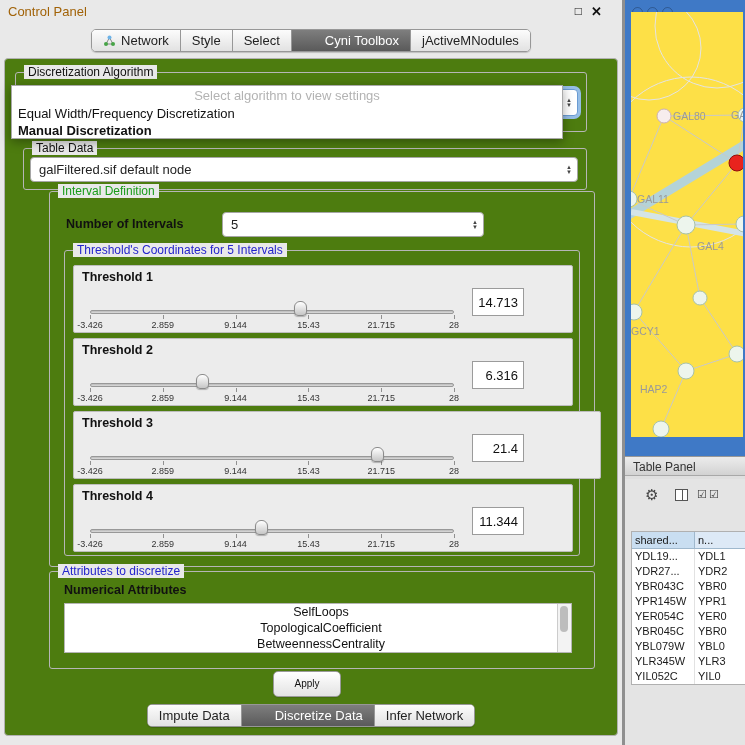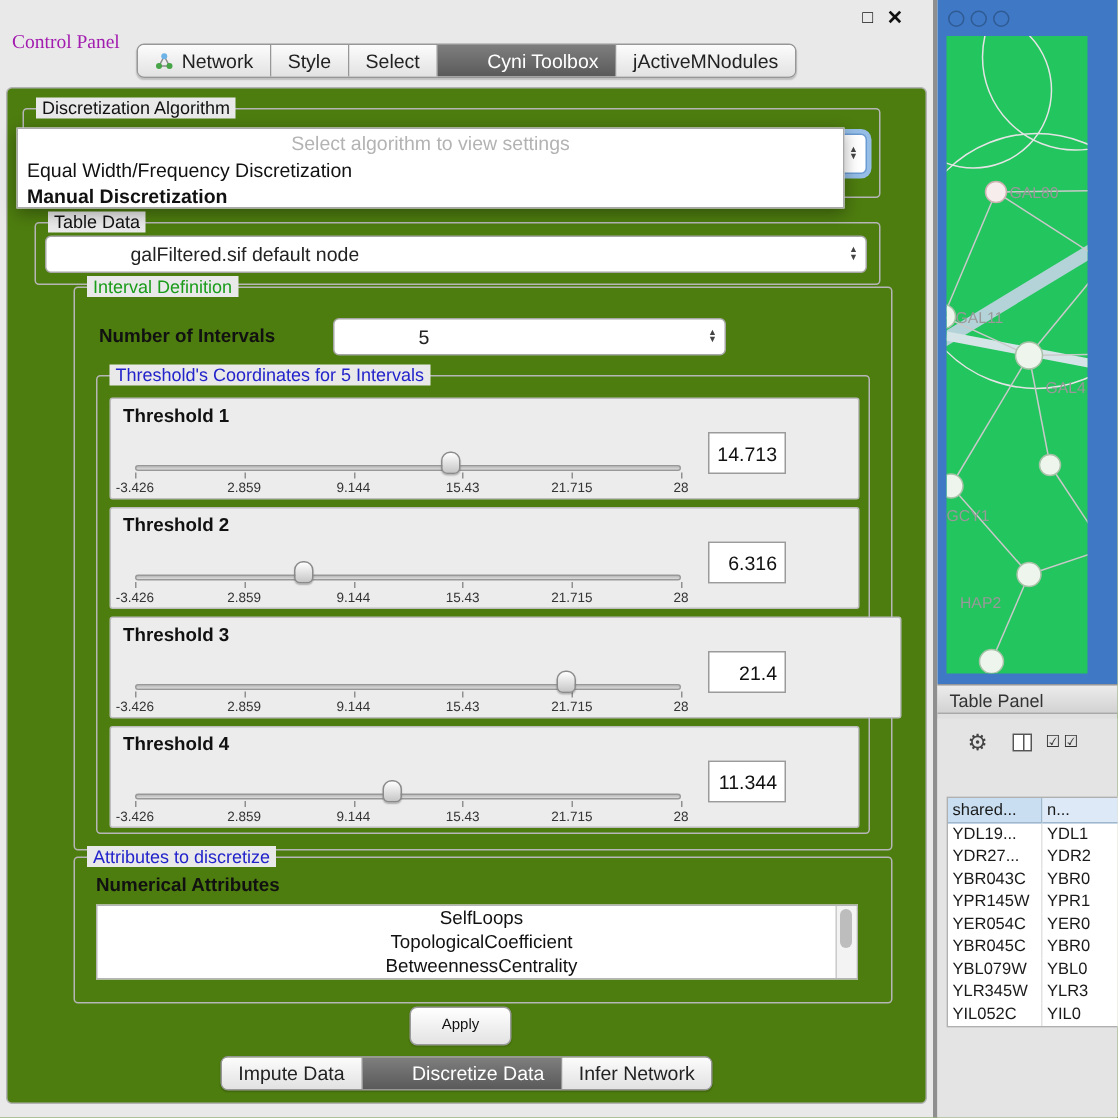--- a/index.html
+++ b/index.html
@@ -4,21 +4,21 @@
 <style>
   html,body{margin:0;padding:0;}
   body{
     width:745px;height:745px;overflow:hidden;position:relative;
     font-family:"Liberation Sans",sans-serif;background:#e9e9e9;
     -webkit-font-smoothing:antialiased;
   }
   
   #left-panel{position:absolute;left:0;top:0;width:622px;height:745px;background:#e9e9e9;}
   #titlebar{position:absolute;left:0;top:0;width:100%;height:24px;}
-  #panel-title{position:absolute;left:8px;top:20px;font-size:13px;color:#a21caf;font-family:Liberation Serif, serif;}
+  #panel-title{position:absolute;left:8px;top:4px;font-size:13px;color:#a16207;}
   #min-btn{position:absolute;right:40px;top:4px;font-size:12px;color:#111;cursor:default;}
   #close-btn{position:absolute;right:20px;top:4px;font-size:13px;font-weight:bold;color:#111;cursor:default;}
   .tabbar{position:absolute;left:0;width:622px;display:flex;justify-content:center;}
   #top-tabbar{top:29px;}
   #bottom-tabbar{top:704px;z-index:6;}
   .segmented{display:inline-flex;border:1px solid #979797;border-radius:5px;overflow:hidden;
     background:linear-gradient(#fcfcfc,#e2e2e2);box-shadow:0 1px 1px rgba(0,0,0,.18);}
   .tab{display:flex;align-items:center;gap:5px;padding:3px 11px;font-size:13px;color:#222;
     border-right:1px solid #979797;background:linear-gradient(#fcfcfc,#e2e2e2);cursor:default;white-space:nowrap;}
   .tab:last-child{border-right:none;}
@@ -26,21 +26,21 @@
   .tab .ticon{display:inline-flex;align-items:center;}
   
   #content{position:absolute;left:4px;top:58px;width:612px;height:676px;
     border:1px solid #b2b2b2;border-radius:4px;background:#4d7c0f;}
   .groupbox{position:absolute;border:1px solid #b6b6b6;border-radius:3px;}
   .grouptitle{position:absolute;top:-8px;left:8px;background:#e9e9e9;padding:0 4px;font-size:12px;color:#111;white-space:nowrap;}
   .grouptitle.green{color:#1a9c1a;}
   .grouptitle.blue{color:#2323cc;}
   .combo{position:absolute;background:#fff;border:1px solid #a6a6a6;border-radius:4px;
     font-size:13px;color:#222;display:flex;align-items:center;padding-left:8px;box-sizing:border-box;}
-  .combo .ctext{overflow:hidden;white-space:nowrap;margin-left:48px;}
+  .combo .ctext{overflow:hidden;white-space:nowrap;}
   .arrows{position:absolute;right:5px;top:0;bottom:0;display:flex;flex-direction:column;
     justify-content:center;font-size:6px;line-height:5px;color:#444;}
   .focusring{box-shadow:0 0 0 3px #95bde6;border-color:#6a9bd2;}
   #algo-group{left:10px;top:13px;width:570px;height:58px;}
   #algo-combo{left:8px;top:16px;width:554px;height:27px;}
   #algo-popup{position:absolute;left:6px;top:26px;width:552px;height:54px;background:#fff;
     border:1px solid #a9a9a9;box-shadow:0 3px 10px rgba(0,0,0,.35);z-index:10;font-size:13px;box-sizing:border-box;}
   #algo-popup .ph{text-align:center;color:#b3b3b3;padding:2px 0 2px;}
   #algo-popup .opt{padding:1px 6px;color:#111;white-space:nowrap;}
   #algo-popup .opt.bold{font-weight:bold;}
@@ -75,21 +75,21 @@
     text-align:center;line-height:23px;box-shadow:0 1px 1px rgba(0,0,0,.12);cursor:default;}
   
   #divider{position:absolute;left:622px;top:0;width:3px;height:745px;background:#8f8f8f;}
   
   #right-panel{position:absolute;left:625px;top:0;width:120px;height:745px;background:#dfdfdf;}
   #net-frame{position:absolute;left:0;top:0;width:120px;height:456px;background:#3f79c6;}
   .light{position:absolute;top:7px;width:11px;height:11px;border-radius:50%;border:1px solid rgba(0,0,0,.25);box-sizing:border-box;}
   #light-red{left:7px;}
   #light-yellow{left:22px;}
   #light-green{left:37px;}
-  #net-canvas{position:absolute;left:6px;top:24px;width:94px;height:425px;background:#22c55e;overflow:hidden;}
+  #net-canvas{position:absolute;left:6px;top:12px;width:112px;height:425px;background:#fde047;overflow:hidden;}
   #table-panel-header{position:absolute;left:0;top:456px;width:120px;height:20px;
     background:linear-gradient(#ececec,#d2d2d2);border-top:1px solid #979797;border-bottom:1px solid #a8a8a8;box-sizing:border-box;}
   #table-panel-header span{display:block;padding-left:8px;font-size:12px;color:#333;line-height:21px;}
   #table-panel-body{position:absolute;left:0;top:479px;width:120px;height:266px;background:#e4e4e4;}
   #table-toolbar{position:absolute;left:0;top:6px;width:120px;height:24px;}
   .tb-icon{position:absolute;left:20px;top:1px;font-size:15px;color:#444;}
   .tb-colicon{position:absolute;left:50px;top:4px;width:13px;height:12px;border:1px solid #555;background:#fff;box-sizing:border-box;}
   .tb-colicon span{position:absolute;left:50%;top:0;bottom:0;width:1px;background:#555;}
   .tb-check{position:absolute;top:3px;font-size:11px;color:#333;}
   #check-a{left:72px;}

